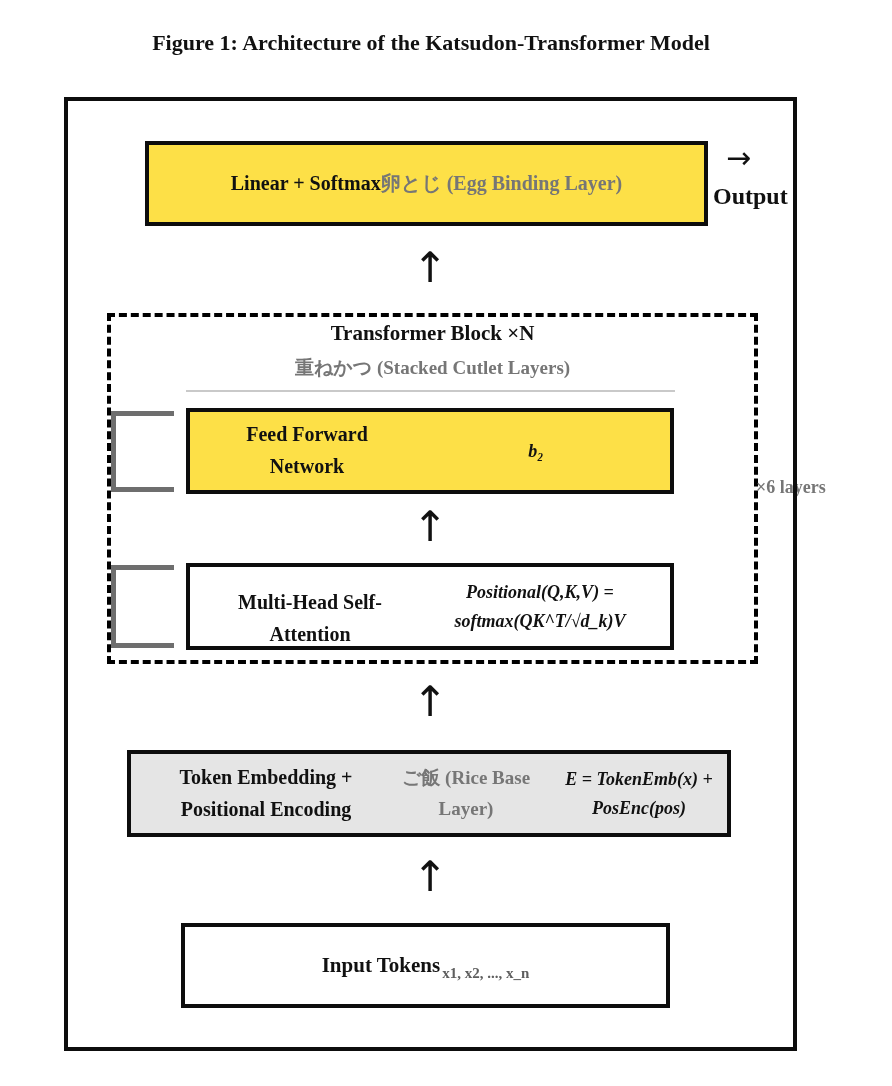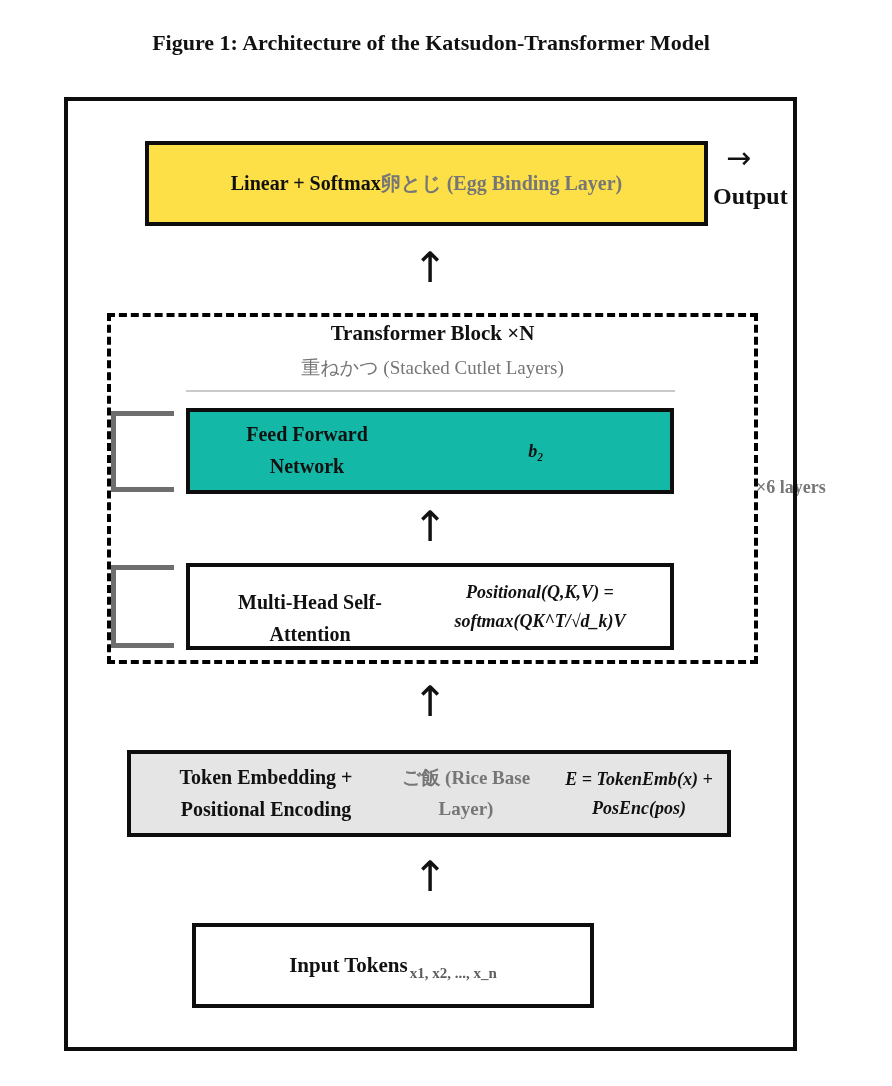--- a/index.html
+++ b/index.html
@@ -28,21 +28,21 @@
   }
 
   .box {
     border:4px solid #0d0d0d;
     background:#ffffff;
     display:flex; align-items:center;
   }
   .box-row { display:flex; align-items:center; width:100%; }
 
   .fill-light  { background:#fde047; }
-  .fill-faint  { background:#14b8a6; }
+  .fill-faint  { background:#fde047; }
   .fill-medium { background:#e5e5e5; }
 
   .muted { color:#767676; }
 
   .box-linear { left:145px; top:141px; width:563px; height:85px; justify-content:center; }
   .box-linear .line { text-align:center; font-size:20px; font-weight:bold; width:100%; }
 
   .right-arrow {
     left:726px; top:141px; width:60px; height:34px;
     font-family:"DejaVu Sans","Liberation Sans",sans-serif;
@@ -68,21 +68,21 @@
     left:107px; top:313px; width:651px; height:351px;
     border:4px dashed #000;
     background:transparent;
   }
   .tb-title {
     left:107px; top:321px; width:651px;
     text-align:center; font-size:21px; font-weight:bold;
   }
   .tb-subtitle {
     left:107px; top:355px; width:651px;
-    text-align:center; font-size:19px; font-weight:normal;
+    text-align:center; font-size:19px; font-weight:bold;
   }
   .tb-divider {
     left:186px; top:390px; width:489px; height:2px;
     background:#c9c9c9;
   }
 
   .box-ffn  { left:186px; top:408px; width:488px; height:86px; }
   .box-mhsa { left:186px; top:563px; width:488px; height:87px; }
 
   .block-label {
@@ -111,21 +111,21 @@
     z-index:2;
   }
 
   .box-embed { left:127px; top:750px; width:604px; height:87px; }
   .embed-label { width:230px; margin-left:20px; }
   .embed-jp {
     width:170px; text-align:center;
     font-size:19px; font-weight:bold; line-height:1.6;
   }
 
-  .box-input { left:192px; top:923px; width:402px; height:85px; justify-content:center; }
+  .box-input { left:181px; top:923px; width:489px; height:85px; justify-content:center; }
   .input-line { width:100%; text-align:center; }
   .input-main { font-size:21px; font-weight:bold; }
   .input-sub  {
     font-size:15px; font-weight:bold; color:#5e5e5e;
     position:relative; top:6px; margin-left:2px;
   }
 </style>
 </head>
 <body>
 

